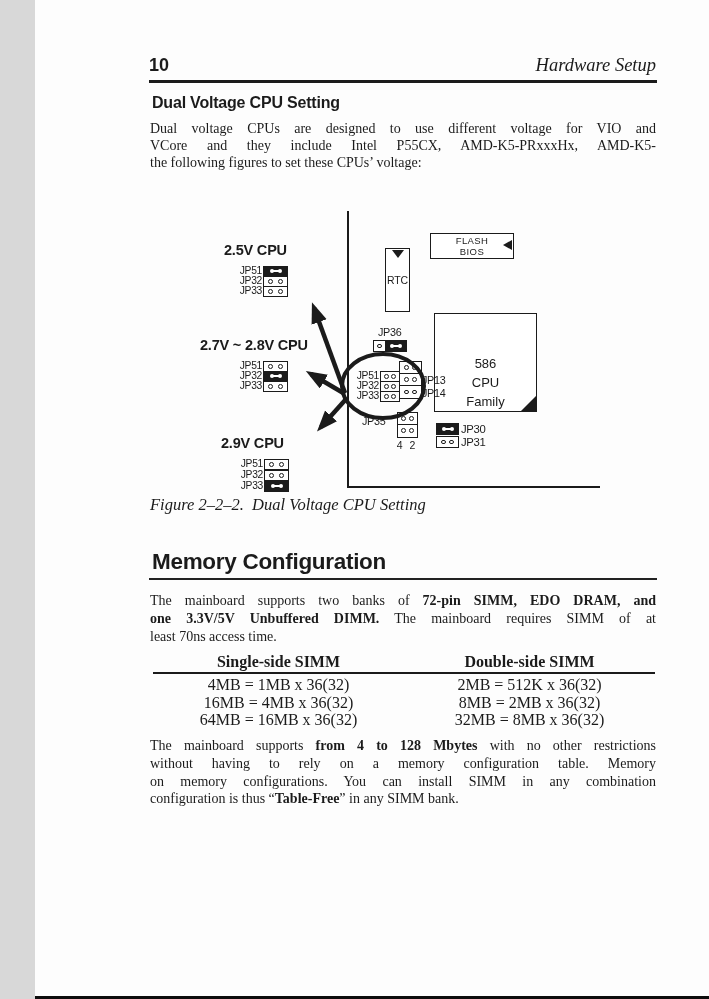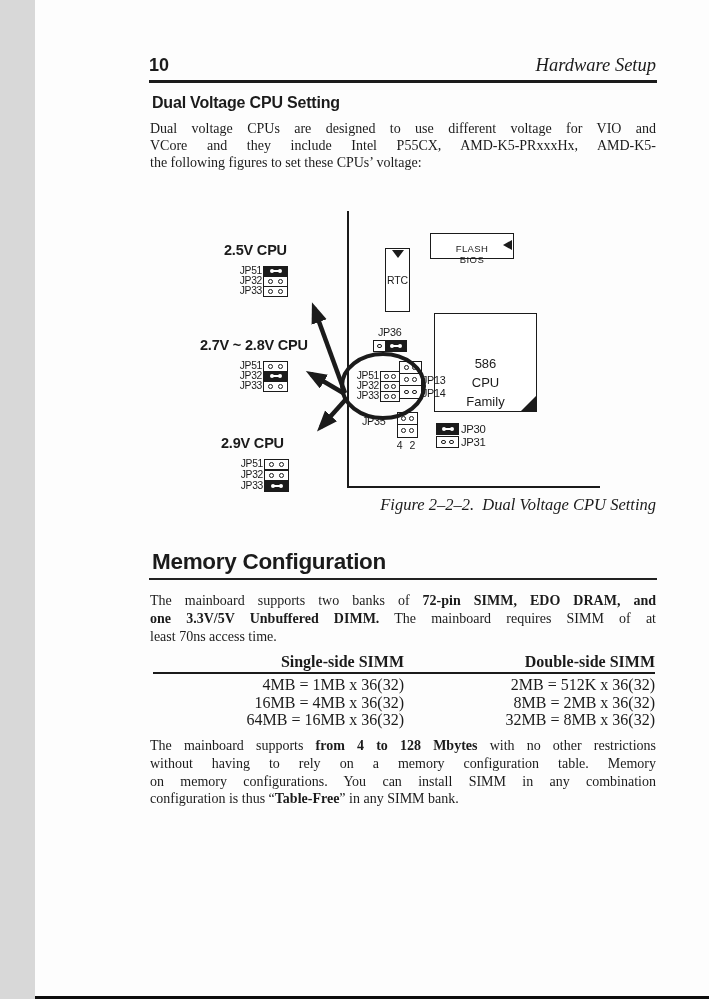--- a/index.html
+++ b/index.html
@@ -19,35 +19,35 @@
 
   
   .p{left:115px;width:506px;font-size:14px;}
   .p1{top:120px;line-height:17.2px;}
   .p2{top:592px;line-height:17.8px;}
   .p3{top:737px;line-height:17.8px;}
   .jline{text-align:justify;text-align-last:justify;white-space:normal;}
   .jline.jlast{text-align-last:left;}
   .p b{font-weight:bold;}
 
-  .caption{left:115px;top:495px;width:506px;text-align:right;font-style:italic;font-size:16.5px;white-space:pre;}
+  .caption{left:115px;top:495px;width:506px;text-align:left;font-style:italic;font-size:16.5px;white-space:pre;}
 
   
   .tbl{left:118px;top:653px;width:502px;}
   .trow{display:flex;font-size:16px;line-height:17.6px;}
-  .trow .cell{width:50%;text-align:right;}
+  .trow .cell{width:50%;text-align:center;}
   .thead{font-weight:bold;line-height:18px;}
   .trule{height:2px;background:#1b1b1b;margin:1px 0 2px 0;}
 
   
   .vline{left:312px;top:211px;width:2px;height:277px;background:#1b1b1b;}
   .hline{left:312px;top:486px;width:253px;height:2px;background:#1b1b1b;}
   .box{border:1.6px solid #1b1b1b;background:#fff;box-sizing:border-box;}
   .flash{left:395px;top:233px;width:84px;height:26px;font-family:"Liberation Sans",sans-serif;
-         font-size:9.5px;line-height:10.5px;text-align:center;padding-top:10px;letter-spacing:0.4px;}
+         font-size:9.5px;line-height:10.5px;text-align:center;padding-top:2px;letter-spacing:0.4px;}
   .flash-tri{position:absolute;right:1px;top:6px;width:0;height:0;
              border-top:5.5px solid transparent;border-bottom:5.5px solid transparent;border-right:9px solid #1b1b1b;}
   .rtc{left:350px;top:248px;width:25px;height:64px;font-family:"Liberation Sans",sans-serif;font-size:10.5px;
        display:flex;align-items:center;justify-content:center;letter-spacing:-0.2px;}
   .rtc-tri{position:absolute;top:1px;left:50%;margin-left:-6px;width:0;height:0;
            border-left:6px solid transparent;border-right:6px solid transparent;border-top:8px solid #1b1b1b;}
   .cpu586{left:399px;top:313px;width:103px;height:99px;font-family:"Liberation Sans",sans-serif;
           font-size:13px;line-height:19px;text-align:center;display:flex;flex-direction:column;justify-content:flex-end;}
   .cpu-tri{position:absolute;right:0;bottom:0;width:0;height:0;
            border-bottom:15px solid #1b1b1b;border-left:15px solid transparent;}

